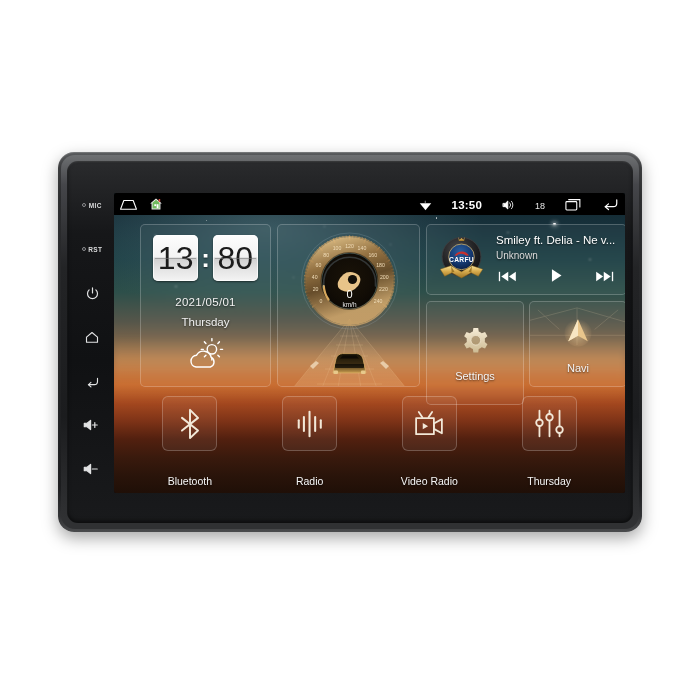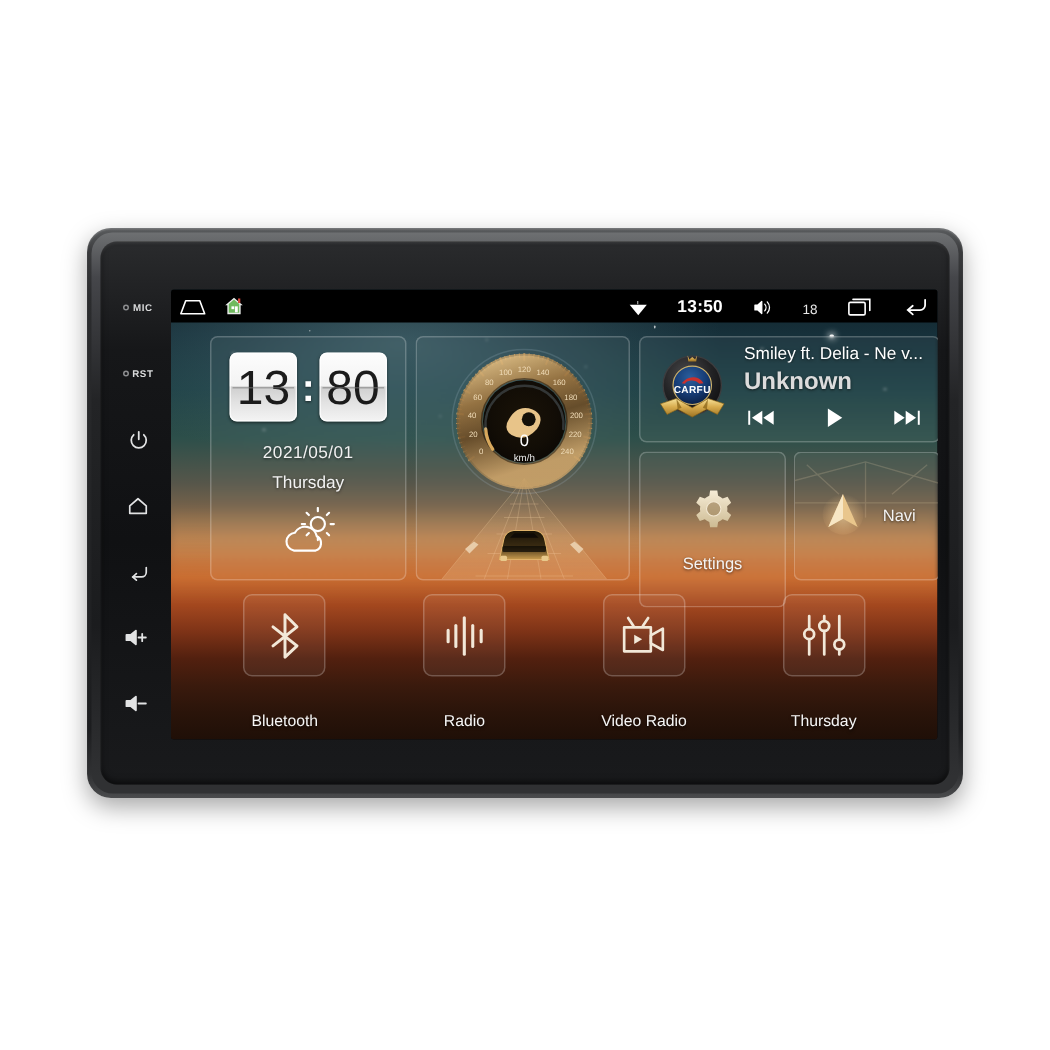--- a/index.html
+++ b/index.html
@@ -245,24 +245,23 @@
   }
   #track-title {
     color: #ffffff;
     font-size: 11.5px;
     white-space: nowrap;
     overflow: hidden;
     text-shadow: 0 1px 2px rgba(0,0,0,0.6);
   }
   #track-artist {
     color: #dcdcdc;
-    font-size: 16px;
+    font-size: 10px;
     margin-top: 4px;
     text-shadow: 0 1px 2px rgba(0,0,0,0.6);
-    font-weight: bold;
   }
   #music-controls {
     display: flex;
     align-items: center;
     justify-content: space-between;
     margin-top: 7px;
     padding: 0 4px 0 2px;
   }
   .mctl { cursor: pointer; }
 
@@ -273,21 +272,21 @@
     display: flex;
     flex-direction: column;
     align-items: center;
     justify-content: center;
     gap: 9px;
   }
   #navi-tile {
     left: 401px; top: 86px;
     width: 98px; height: 86px;
     display: flex;
-    flex-direction: row;
+    flex-direction: column;
     align-items: center;
     justify-content: center;
     gap: 9px;
     overflow: hidden;
   }
   .tile-label {
     color: #f4f4f4;
     font-size: 11px;
     text-shadow: 0 1px 2px rgba(0,0,0,0.6);
   }

